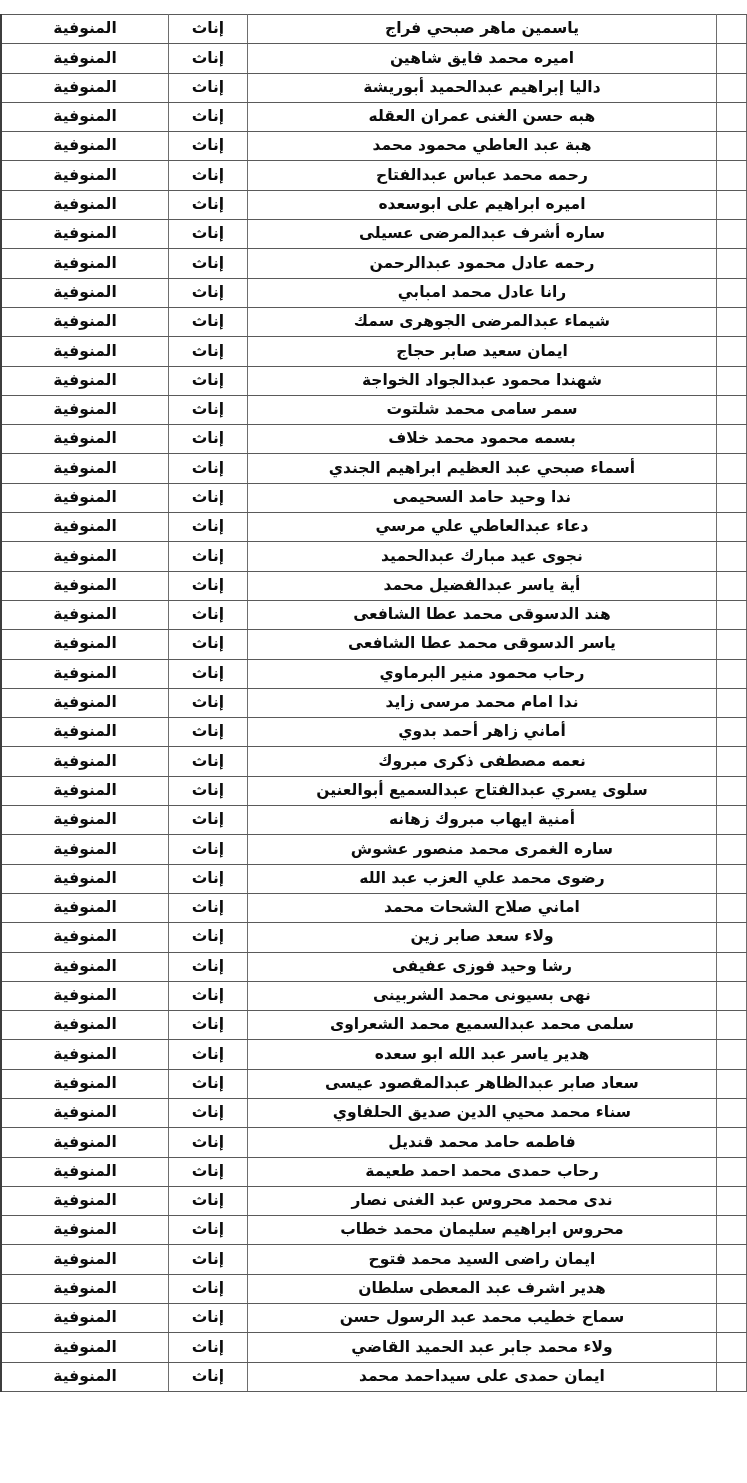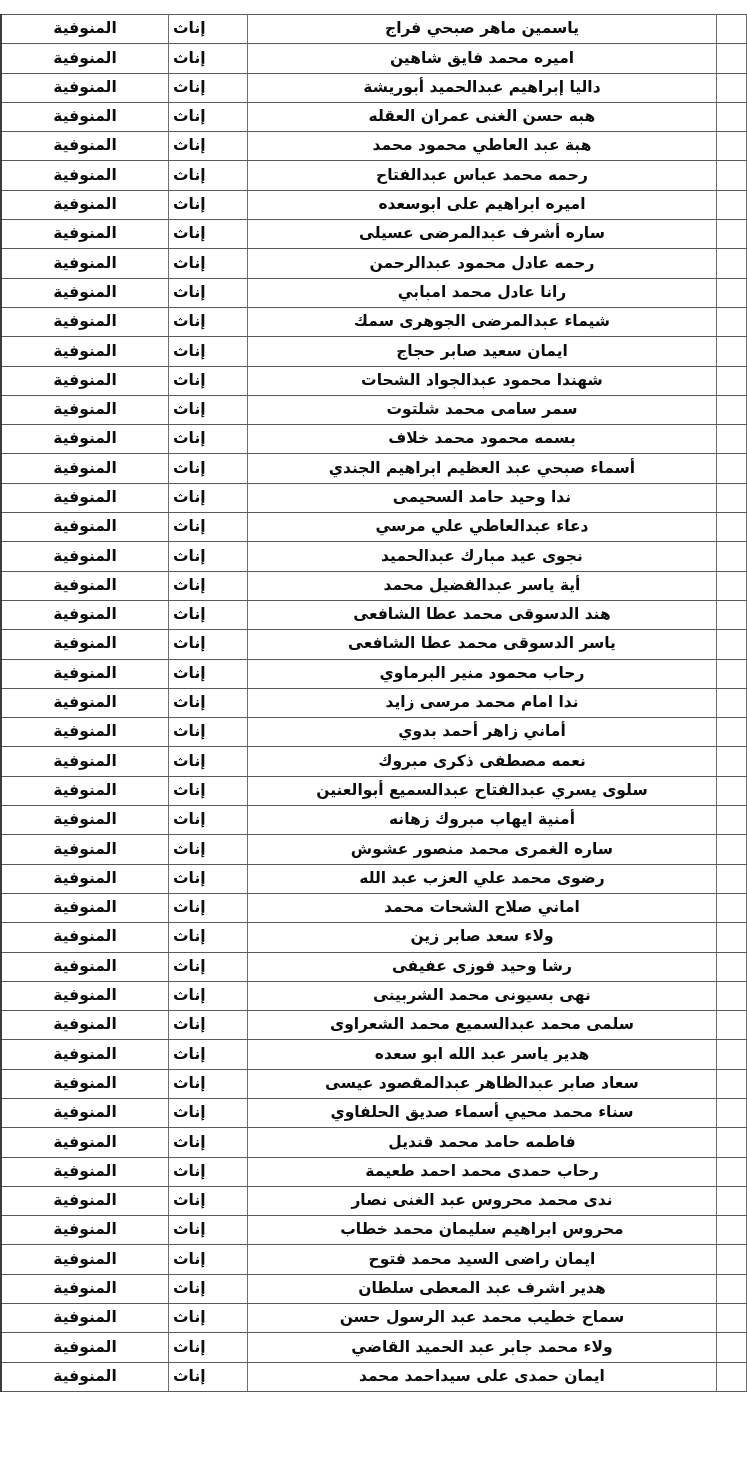--- a/index.html
+++ b/index.html
@@ -66,21 +66,21 @@
   }
 
   .cell-name {
     text-align: center;
     padding-right: 6px;
     border-right: 1px solid #2b2b2b;
     border-left: 1px solid #8a8a8a;
   }
 
   .cell-gender {
-    text-align: left;
+    text-align: center;
     border-left: 2px solid #4a4a4a;
     margin-top: 7px;
   }
 
   .cell-gov {
     text-align: center;
     border-left: 1px solid #6e6e6e;
   }
 
   
@@ -168,21 +168,21 @@
           <td class="cell-gov">المنوفية</td>
         </tr>
         <tr>
           <td class="cell-index"></td>
           <td class="cell-name">ايمان سعيد صابر حجاج</td>
           <td class="cell-gender">إناث</td>
           <td class="cell-gov">المنوفية</td>
         </tr>
         <tr>
           <td class="cell-index"></td>
-          <td class="cell-name">شهندا محمود عبدالجواد الشحات</td>
+          <td class="cell-name">شهندا محمود عبدالجواد الخواجة</td>
           <td class="cell-gender">إناث</td>
           <td class="cell-gov">المنوفية</td>
         </tr>
         <tr>
           <td class="cell-index"></td>
           <td class="cell-name">سمر سامى محمد شلتوت</td>
           <td class="cell-gender">إناث</td>
           <td class="cell-gov">المنوفية</td>
         </tr>
         <tr>
@@ -318,21 +318,21 @@
           <td class="cell-gov">المنوفية</td>
         </tr>
         <tr>
           <td class="cell-index"></td>
           <td class="cell-name">سعاد صابر عبدالظاهر عبدالمقصود عيسى</td>
           <td class="cell-gender">إناث</td>
           <td class="cell-gov">المنوفية</td>
         </tr>
         <tr>
           <td class="cell-index"></td>
-          <td class="cell-name">سناء محمد محيي أسماء صديق الحلفاوي</td>
+          <td class="cell-name">سناء محمد محيي الدين صديق الحلفاوي</td>
           <td class="cell-gender">إناث</td>
           <td class="cell-gov">المنوفية</td>
         </tr>
         <tr>
           <td class="cell-index"></td>
           <td class="cell-name">فاطمه حامد محمد قنديل</td>
           <td class="cell-gender">إناث</td>
           <td class="cell-gov">المنوفية</td>
         </tr>
         <tr>

